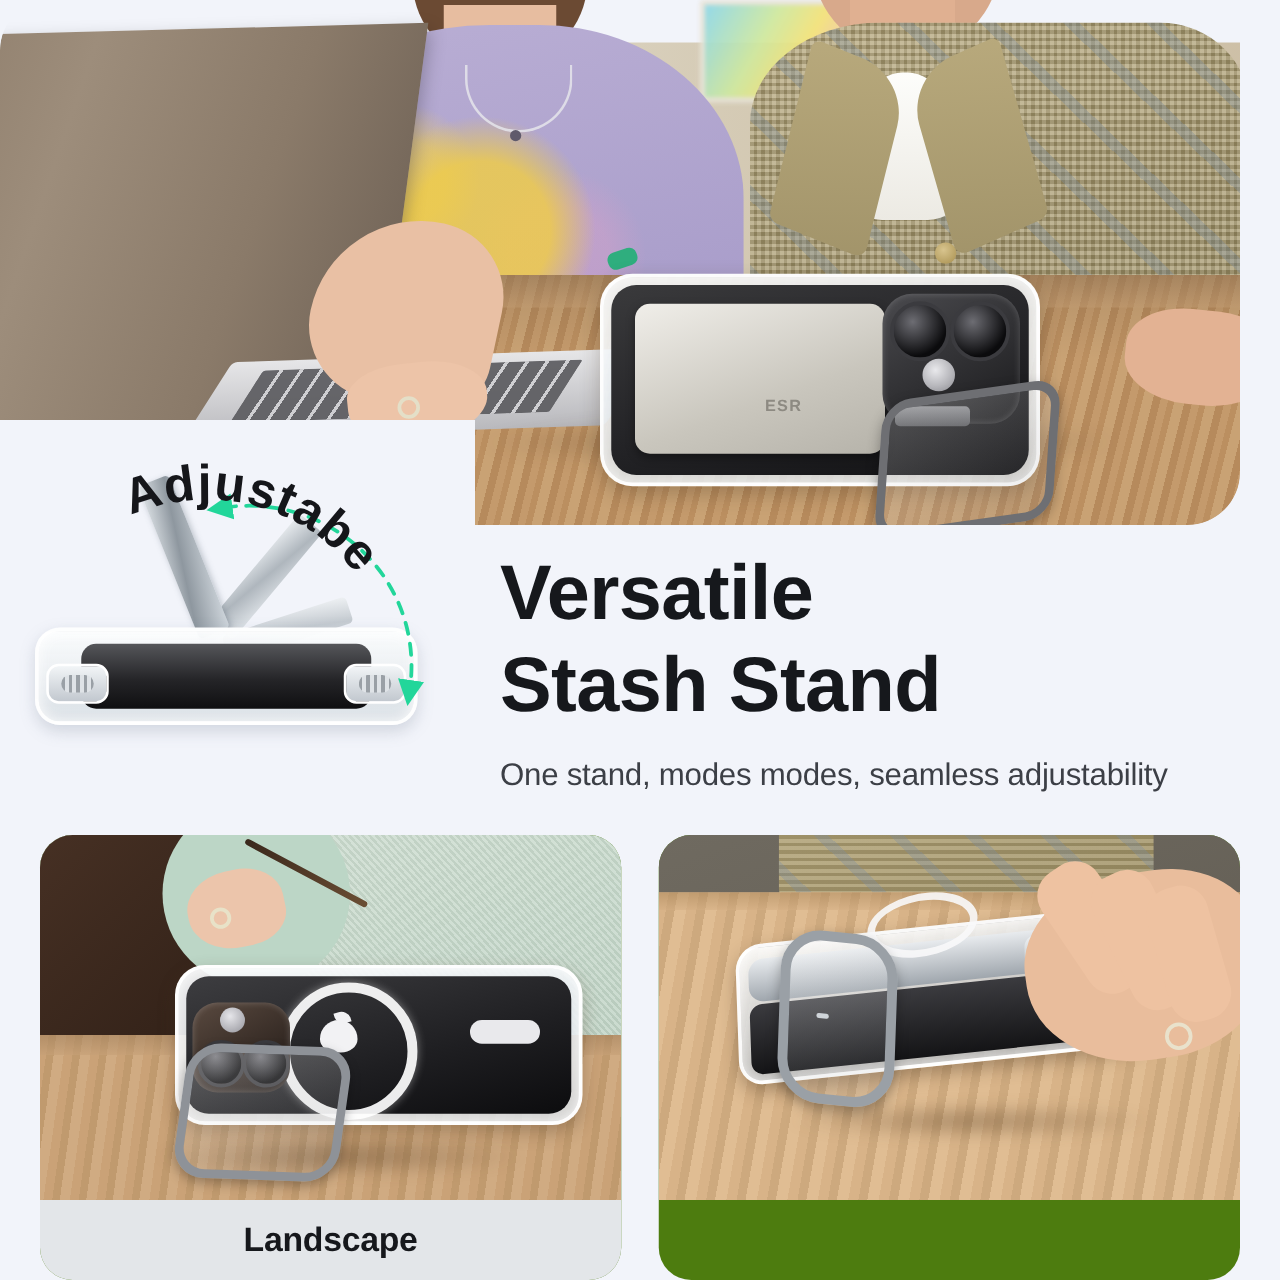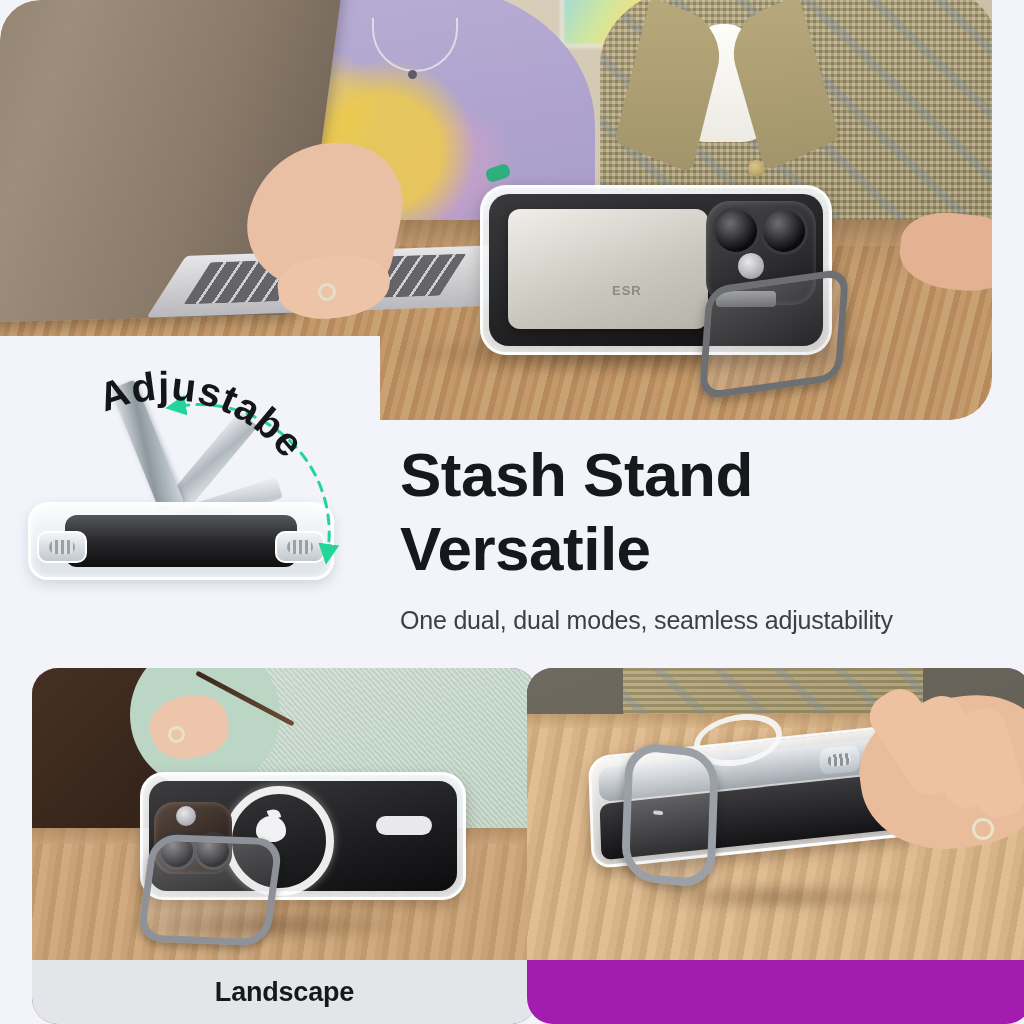--- a/index.html
+++ b/index.html
@@ -16,21 +16,21 @@
     position:absolute;left:0;top:0;width:992px;height:420px;
     border-top-left-radius:40px;border-bottom-right-radius:42px;
     overflow:hidden;
     -webkit-mask:
        linear-gradient(#000,#000) 0 0/1024px 336px no-repeat,
        linear-gradient(#000,#000) 380px 0/612px 420px no-repeat;
             mask:
        linear-gradient(#000,#000) 0 0/1024px 336px no-repeat,
        linear-gradient(#000,#000) 380px 0/612px 420px no-repeat;
   }
-  .hero-inner{position:absolute;inset:0;}
+  .hero-inner{position:absolute;inset:0;margin-top:34px;}
   
   .wall{position:absolute;inset:0;
     background:
       linear-gradient(100deg,#cfd3cd 0%,#cfd3cd 14%,#d9d5c6 22%,#d8cfbb 48%,#cfc3ab 70%,#cdbfa6 100%);
   }
   .glassblock{position:absolute;left:150px;top:-10px;width:120px;height:150px;
     background:
       repeating-linear-gradient(0deg,rgba(255,255,255,.55) 0 34px,rgba(150,170,160,.45) 34px 38px),
       repeating-linear-gradient(90deg,rgba(255,255,255,.5) 0 36px,rgba(150,170,160,.4) 36px 40px),
       #dde5e0;
@@ -172,21 +172,21 @@
     font-size:40px;font-weight:700;fill:#15161a;letter-spacing:1px;}
 
   
   .headline{position:absolute;left:400px;top:438px;width:600px;}
   .h-line{font-size:62px;line-height:74px;font-weight:700;color:#16181c;letter-spacing:-.5px;}
   .subtitle{position:absolute;left:400px;top:604px;width:600px;
     font-size:25px;line-height:32px;color:#3c3f46;letter-spacing:-.2px;white-space:nowrap;}
 
   
   .card{position:absolute;top:668px;width:465px;height:356px;border-radius:26px;overflow:hidden;
-    background:#a21caf;padding-left:40px;}
+    background:#4d7c0f;}
   .card-left{left:32px;} .card-right{left:527px;}
   .card-photo{position:absolute;left:0;top:0;right:0;height:292px;overflow:hidden;}
   .cap{position:absolute;left:0;right:0;bottom:0;height:64px;background:#e3e6e9;
     display:flex;align-items:center;justify-content:center;}
   .cap span{font-size:27px;font-weight:700;color:#16181c;letter-spacing:-.2px;}
 
   
   .lc-wall{position:absolute;inset:0;
     background:linear-gradient(160deg,#cfded1,#c3d6c8 55%,#b9cdbf);}
   .lc-wall:after{content:"";position:absolute;inset:0;
@@ -358,24 +358,24 @@
         </marker>
       </defs>
       <path d="M 170,46 A 130,128 0 0 1 318,190" fill="none" stroke="#22d69a" stroke-width="3" stroke-dasharray="9 8" stroke-linecap="round" marker-start="url(#arrowL)" marker-end="url(#arrowR)"></path>
       <text class="arcword">
         <textPath href="#arcpath" startOffset="6%">Adjustabe</textPath>
       </text>
     </svg>
   </div>
 
   <div class="headline">
+    <div class="h-line">Versatile</div>
     <div class="h-line">Stash Stand</div>
-    <div class="h-line">Versatile</div>
   </div>
-  <div class="subtitle">One dual, dual modes, seamless adjustability</div>
+  <div class="subtitle">One stand, modes modes, seamless adjustability</div>
 
   <div class="card card-left">
     <div class="card-photo">
       <div class="lc-wall"></div>
       <div class="lc-panel"></div>
       <div class="lc-arm"></div>
       <div class="lc-pen"></div>
       <div class="lc-hand"></div>
       <div class="lc-ring"></div>
       <div class="lc-desk"></div>

